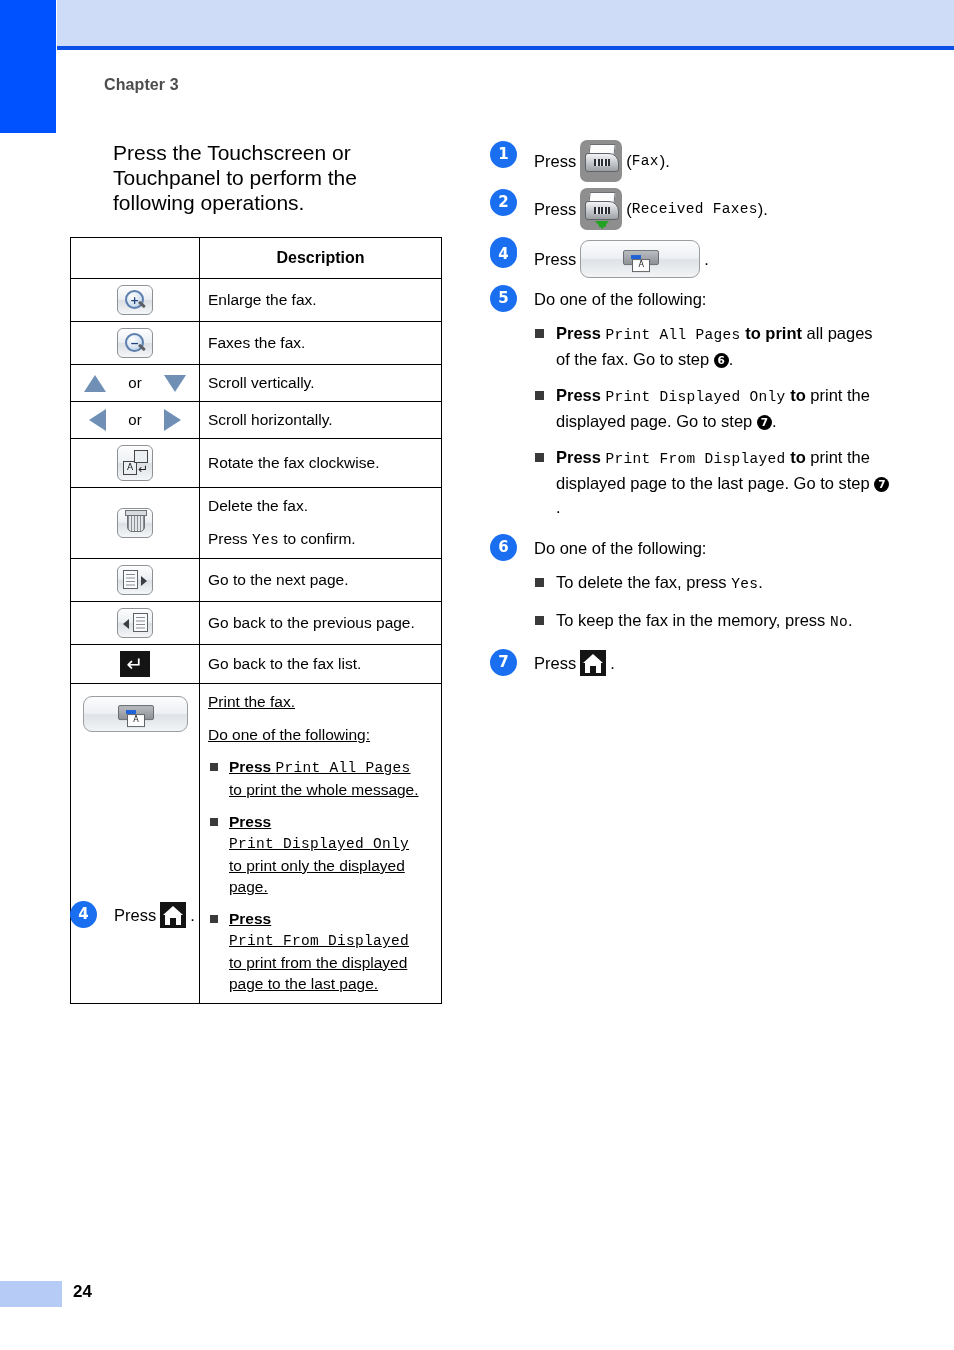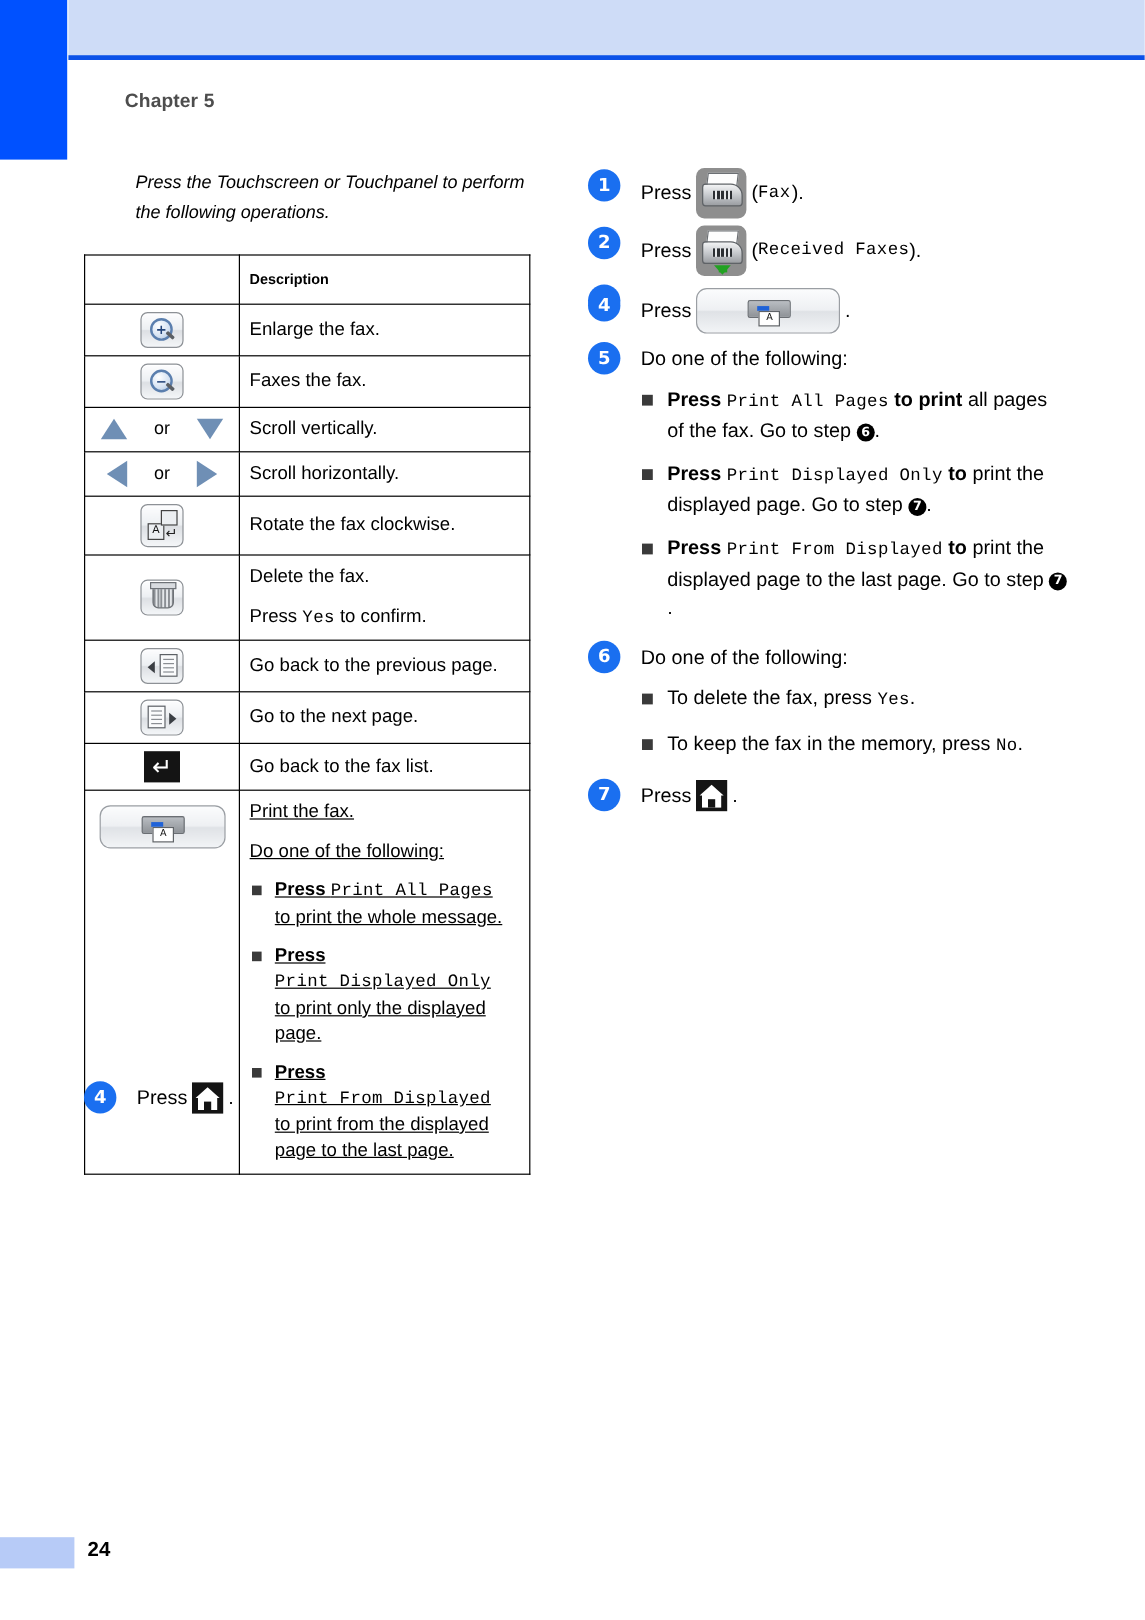--- a/index.html
+++ b/index.html
@@ -55,24 +55,23 @@
   
   .col-left {
     position: absolute;
     left: 70px; top: 140px; width: 372px;
   }
   .col-right {
     position: absolute;
     left: 490px; top: 140px; width: 400px;
   }
   .intro {
-    font-size: 15px;
+    font-size: 21px;
     line-height: 25px;
     margin: 0 0 22px 43px;
-    font-style: italic;
   }
   
   table.ops {
     border-collapse: collapse;
     width: 372px;
     table-layout: fixed;
   }
   table.ops td, table.ops th {
     border: 1.6px solid #000;
     vertical-align: middle;
@@ -82,23 +81,24 @@
     text-align: left;
   }
   table.ops .c-icon {
     width: 120px;
     text-align: center;
     padding: 6px 4px;
   }
   table.ops th.c-icon { border-right: 1.6px solid #000; }
   table.ops th.c-desc {
     font-weight: bold;
-    font-size: 12px;
+    font-size: 16px;
     padding-top: 9px;
     padding-bottom: 9px;
+    text-align: center;
   }
   .tcell p { margin: 0 0 0 0; }
   .tcell p + p { margin-top: 11px; }
   .mono {
     font-family: "Liberation Mono", "DejaVu Sans Mono", monospace;
     font-size: 14.5px;
     letter-spacing: .3px;
   }
   .bullets { margin: 10px 0 0 0; padding: 0; list-style: none; }
   .bullets li {
@@ -325,21 +325,21 @@
   .left-step4 {
     position: absolute; left: 70px; top: 900px; width: 300px;
   }
 </style>
 </head>
 <body>
 
 <div class="hdr-band"></div>
 <div class="hdr-rule"></div>
 <div class="hdr-tab"></div>
-<div class="chapter-label">Chapter 5</div>
+<div class="chapter-label">Chapter 3</div>
 
 <div class="col-left">
 
   <p class="intro">Press the Touchscreen or Touchpanel to perform the following operations.</p>
 
   <table class="ops">
     <tbody>
         <tr>
       <th class="c-icon"></th>
       <th class="c-desc">Description</th>
@@ -400,39 +400,39 @@
       </td>
       <td class="tcell">
         <p>Delete the fax.</p>
         <p><span>Press </span><span class="mono">Yes</span><span> to confirm.</span></p>
       </td>
     </tr>
 
     <tr>
       <td class="c-icon">
         <span class="btn-sq">
+          <span class="pg-doc" style="left:5px;">
+                <i></i>
+              </span>
+          <span class="pg-arrow" style="right:5px;border-left:6px solid #3a3e43;"></span>
+        </span>
+      </td>
+      <td class="tcell">Go to the next page.</td>
+    </tr>
+
+    <tr>
+      <td class="c-icon">
+        <span class="btn-sq">
           <span class="pg-arrow" style="left:5px;border-right:6px solid #3a3e43;"></span>
           <span class="pg-doc" style="left:15px;">
                 <i></i>
               </span>
         </span>
       </td>
       <td class="tcell">Go back to the previous page.</td>
-    </tr>
-
-    <tr>
-      <td class="c-icon">
-        <span class="btn-sq">
-          <span class="pg-doc" style="left:5px;">
-                <i></i>
-              </span>
-          <span class="pg-arrow" style="right:5px;border-left:6px solid #3a3e43;"></span>
-        </span>
-      </td>
-      <td class="tcell">Go to the next page.</td>
     </tr>
 
     <tr>
       <td class="c-icon">
         <span class="blk-ico"><span class="ret">↵</span></span>
       </td>
       <td class="tcell">Go back to the fax list.</td>
     </tr>
 
     <tr>

